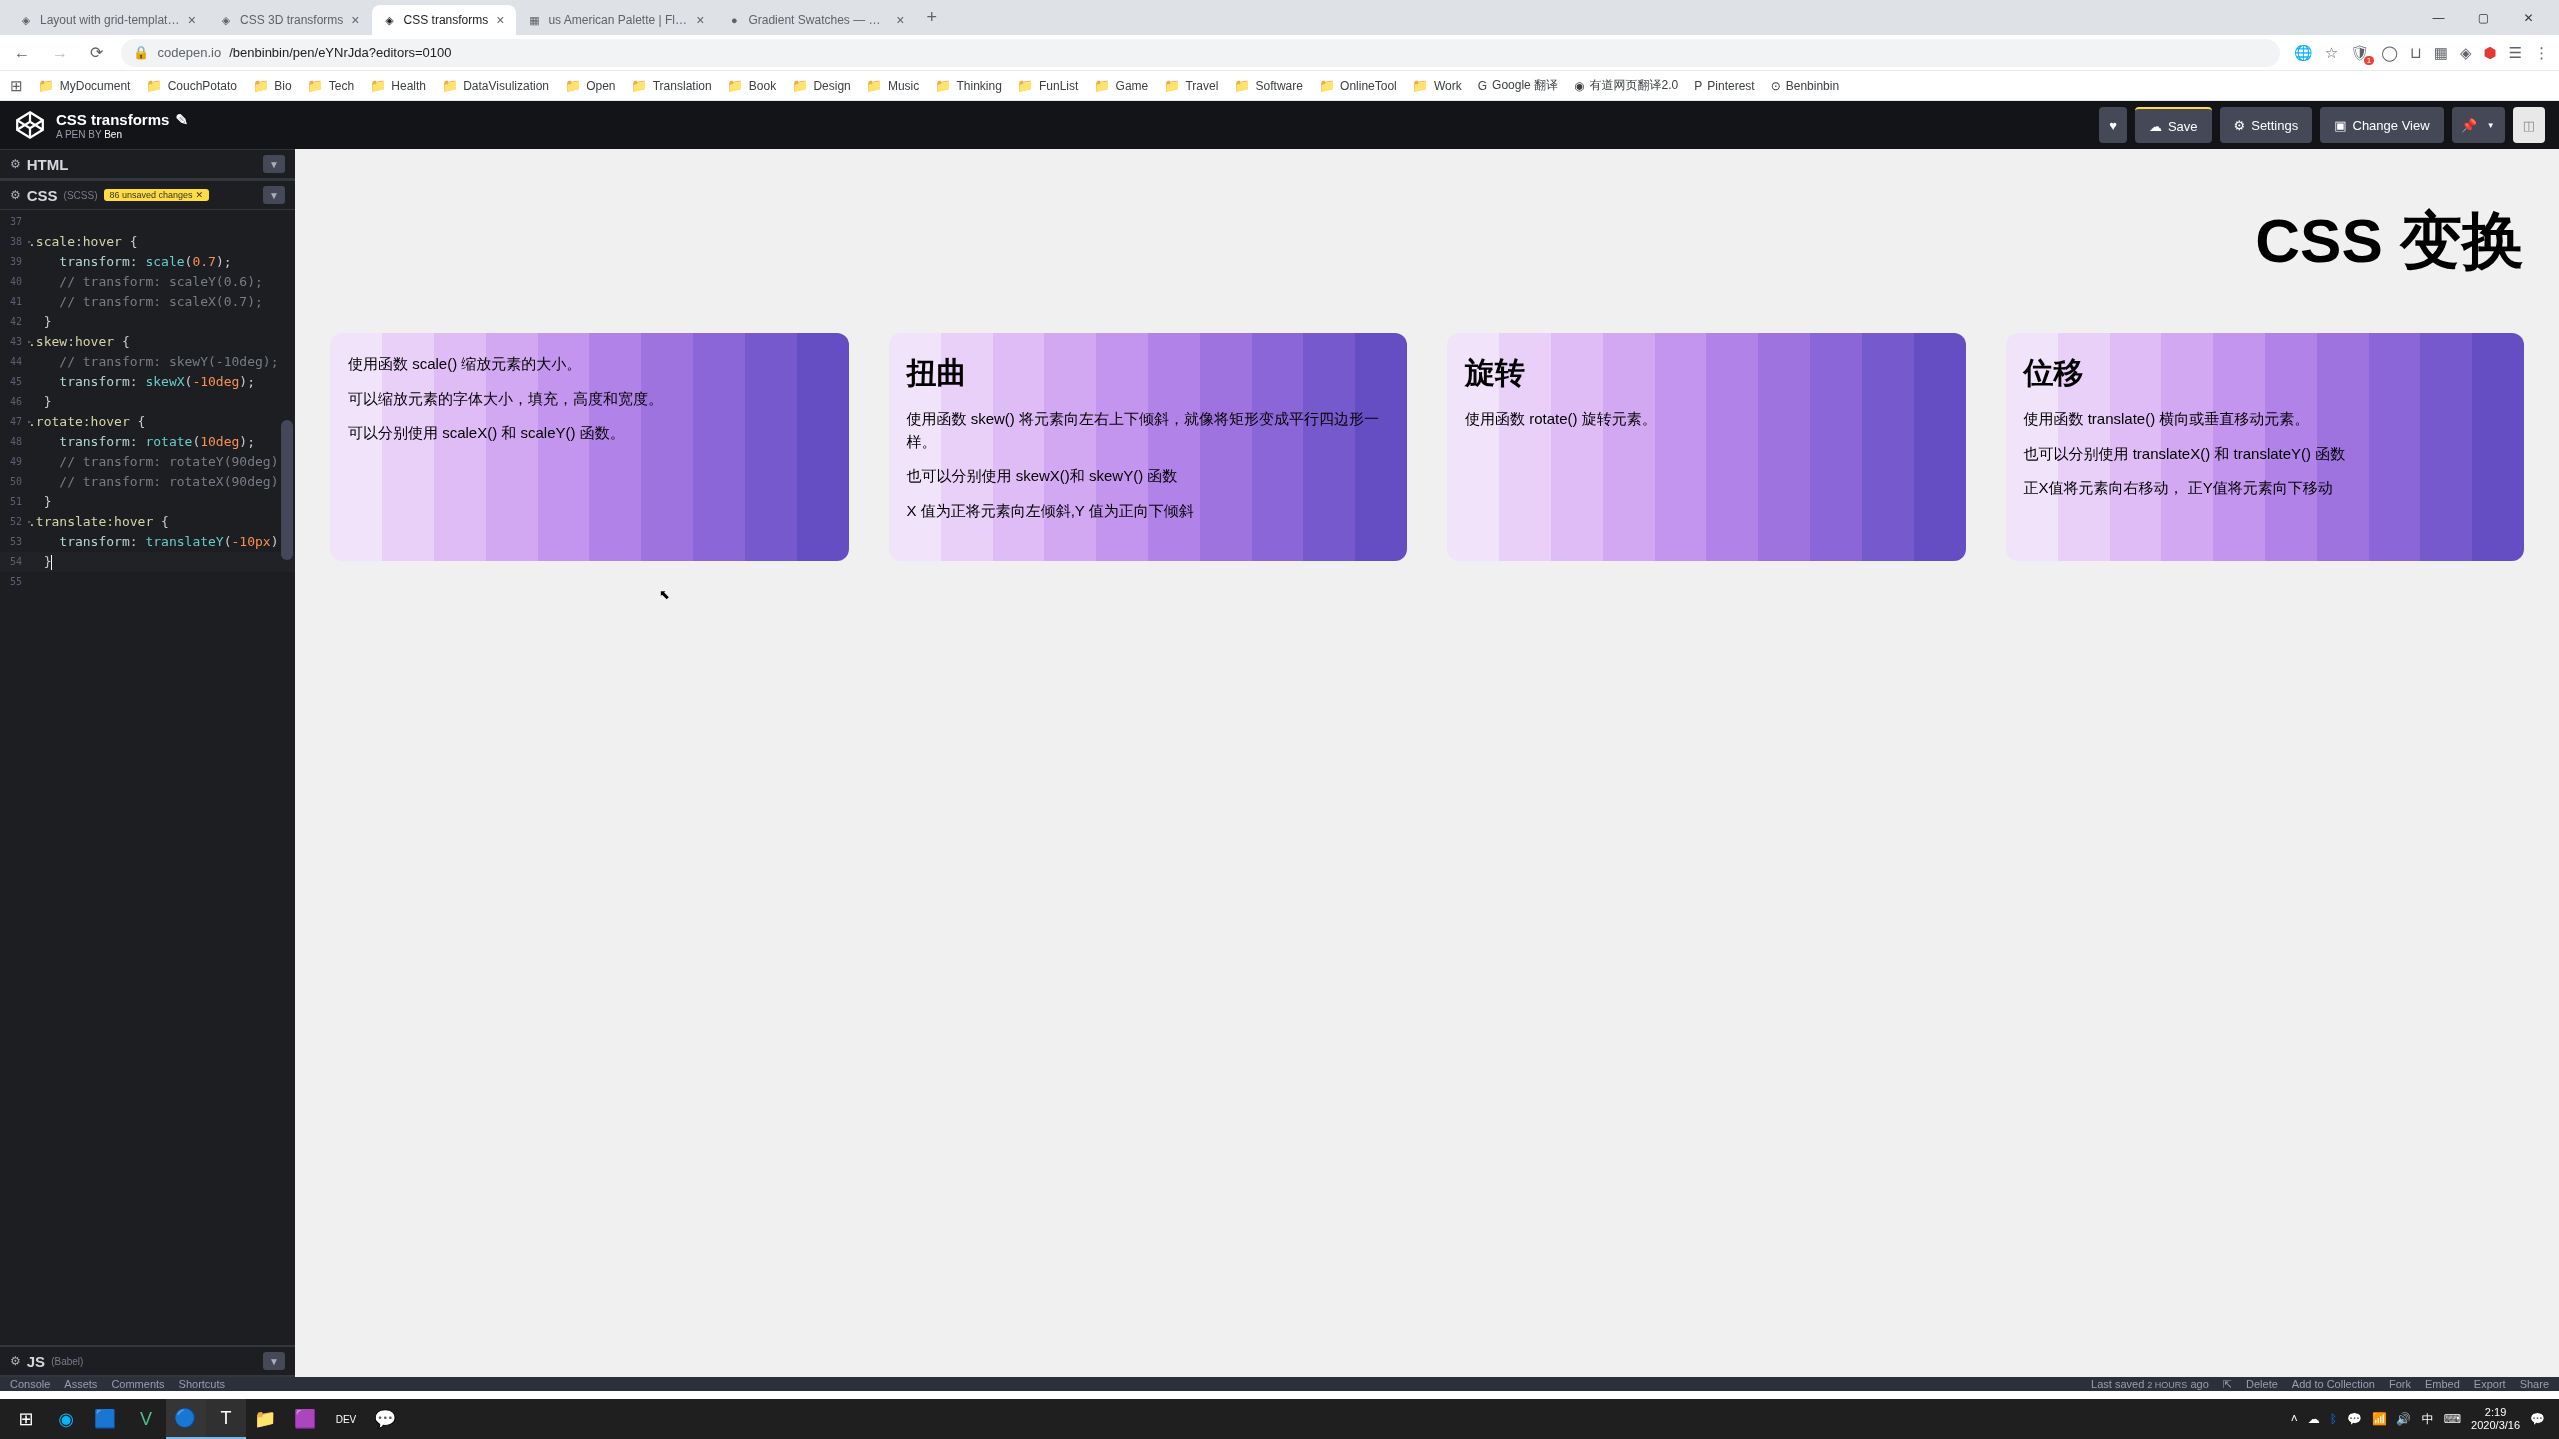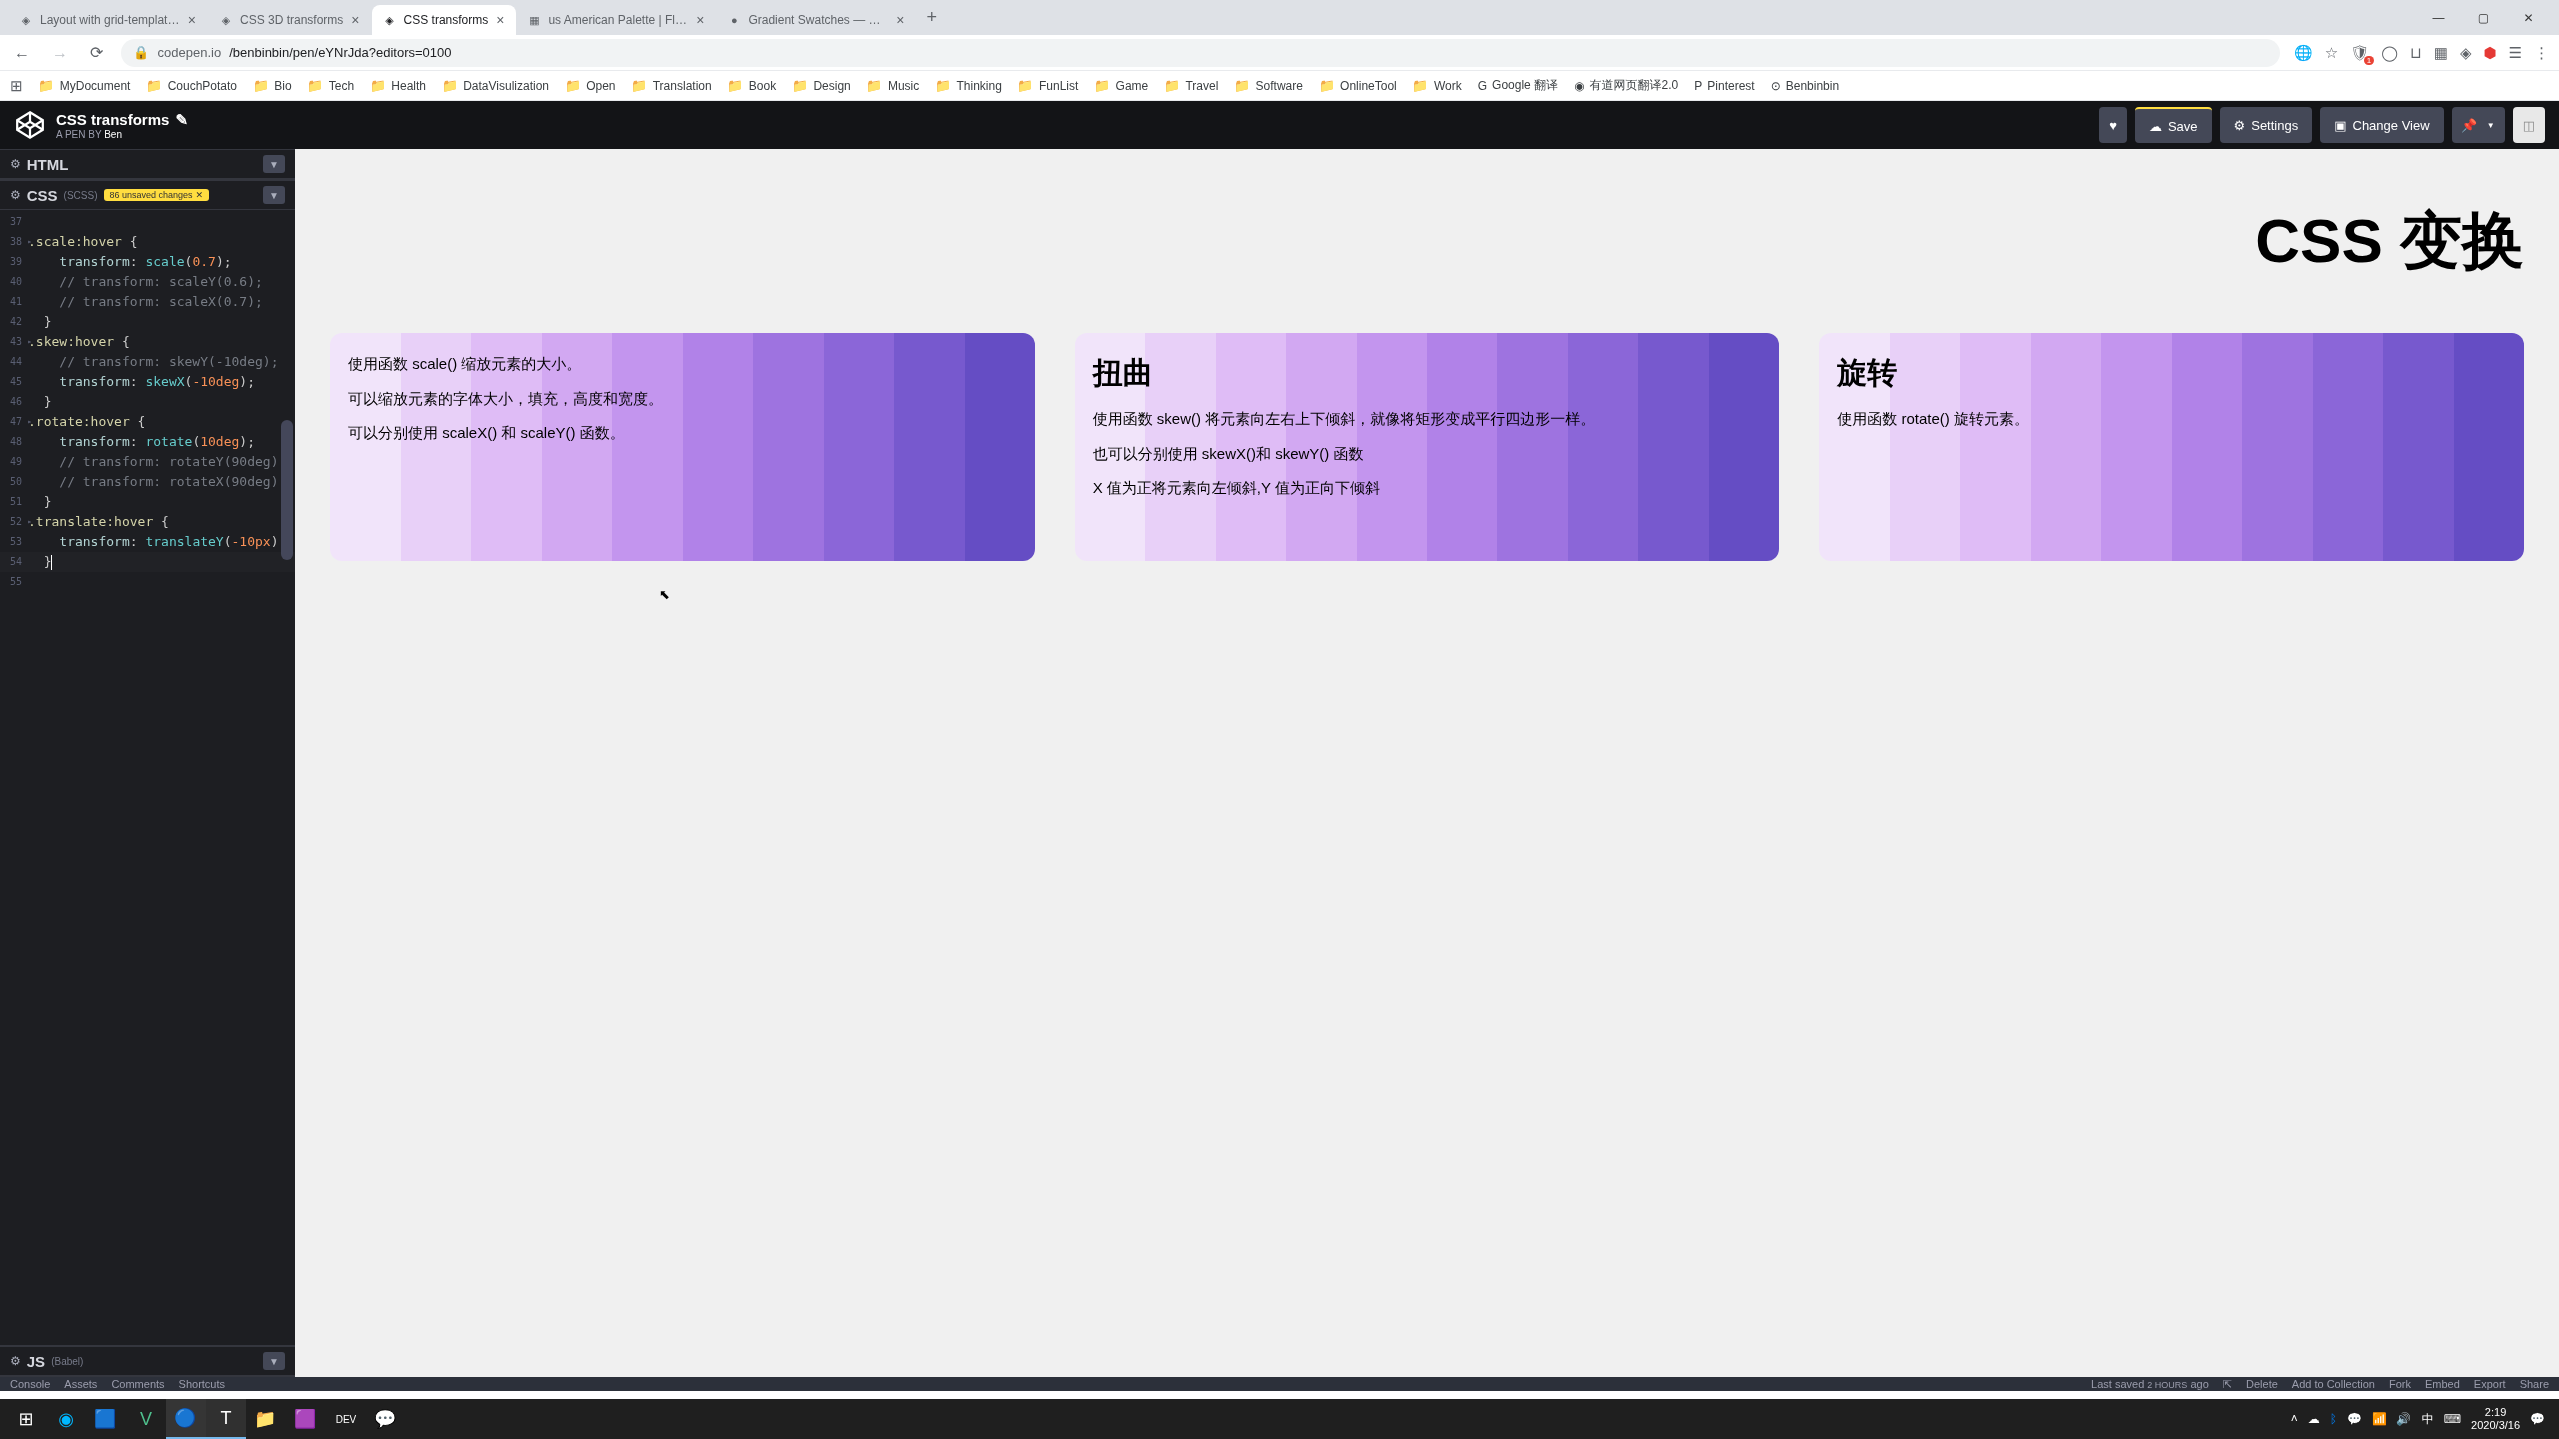--- a/index.html
+++ b/index.html
@@ -437,20 +437,26 @@
           <div class="card">
             <h2 class="card-title">扭曲</h2>
             <p class="card-text">使用函数 skew() 将元素向左右上下倾斜，就像将矩形变成平行四边形一样。</p>
             <p class="card-text">也可以分别使用 skewX()和 skewY() 函数</p>
             <p class="card-text">X 值为正将元素向左倾斜,Y 值为正向下倾斜</p>
           </div>
           <div class="card">
             <h2 class="card-title">旋转</h2>
             <p class="card-text">使用函数 rotate() 旋转元素。</p>
           </div>
+          <div class="card">
+            <h2 class="card-title">位移</h2>
+            <p class="card-text">使用函数 translate() 横向或垂直移动元素。</p>
+            <p class="card-text">也可以分别使用 translateX() 和 translateY() 函数</p>
+            <p class="card-text">正X值将元素向右移动， 正Y值将元素向下移动</p>
+          </div>
         </div>
     </div>
     <div class="mouse-cursor">⬉</div>
   </div>
 </div>
 
 <div class="codepen-footer">
   <div id="footer-left" style="display:flex;gap:14px;">
       <span class="footer-item">Console</span>
       <span class="footer-item">Assets</span>

